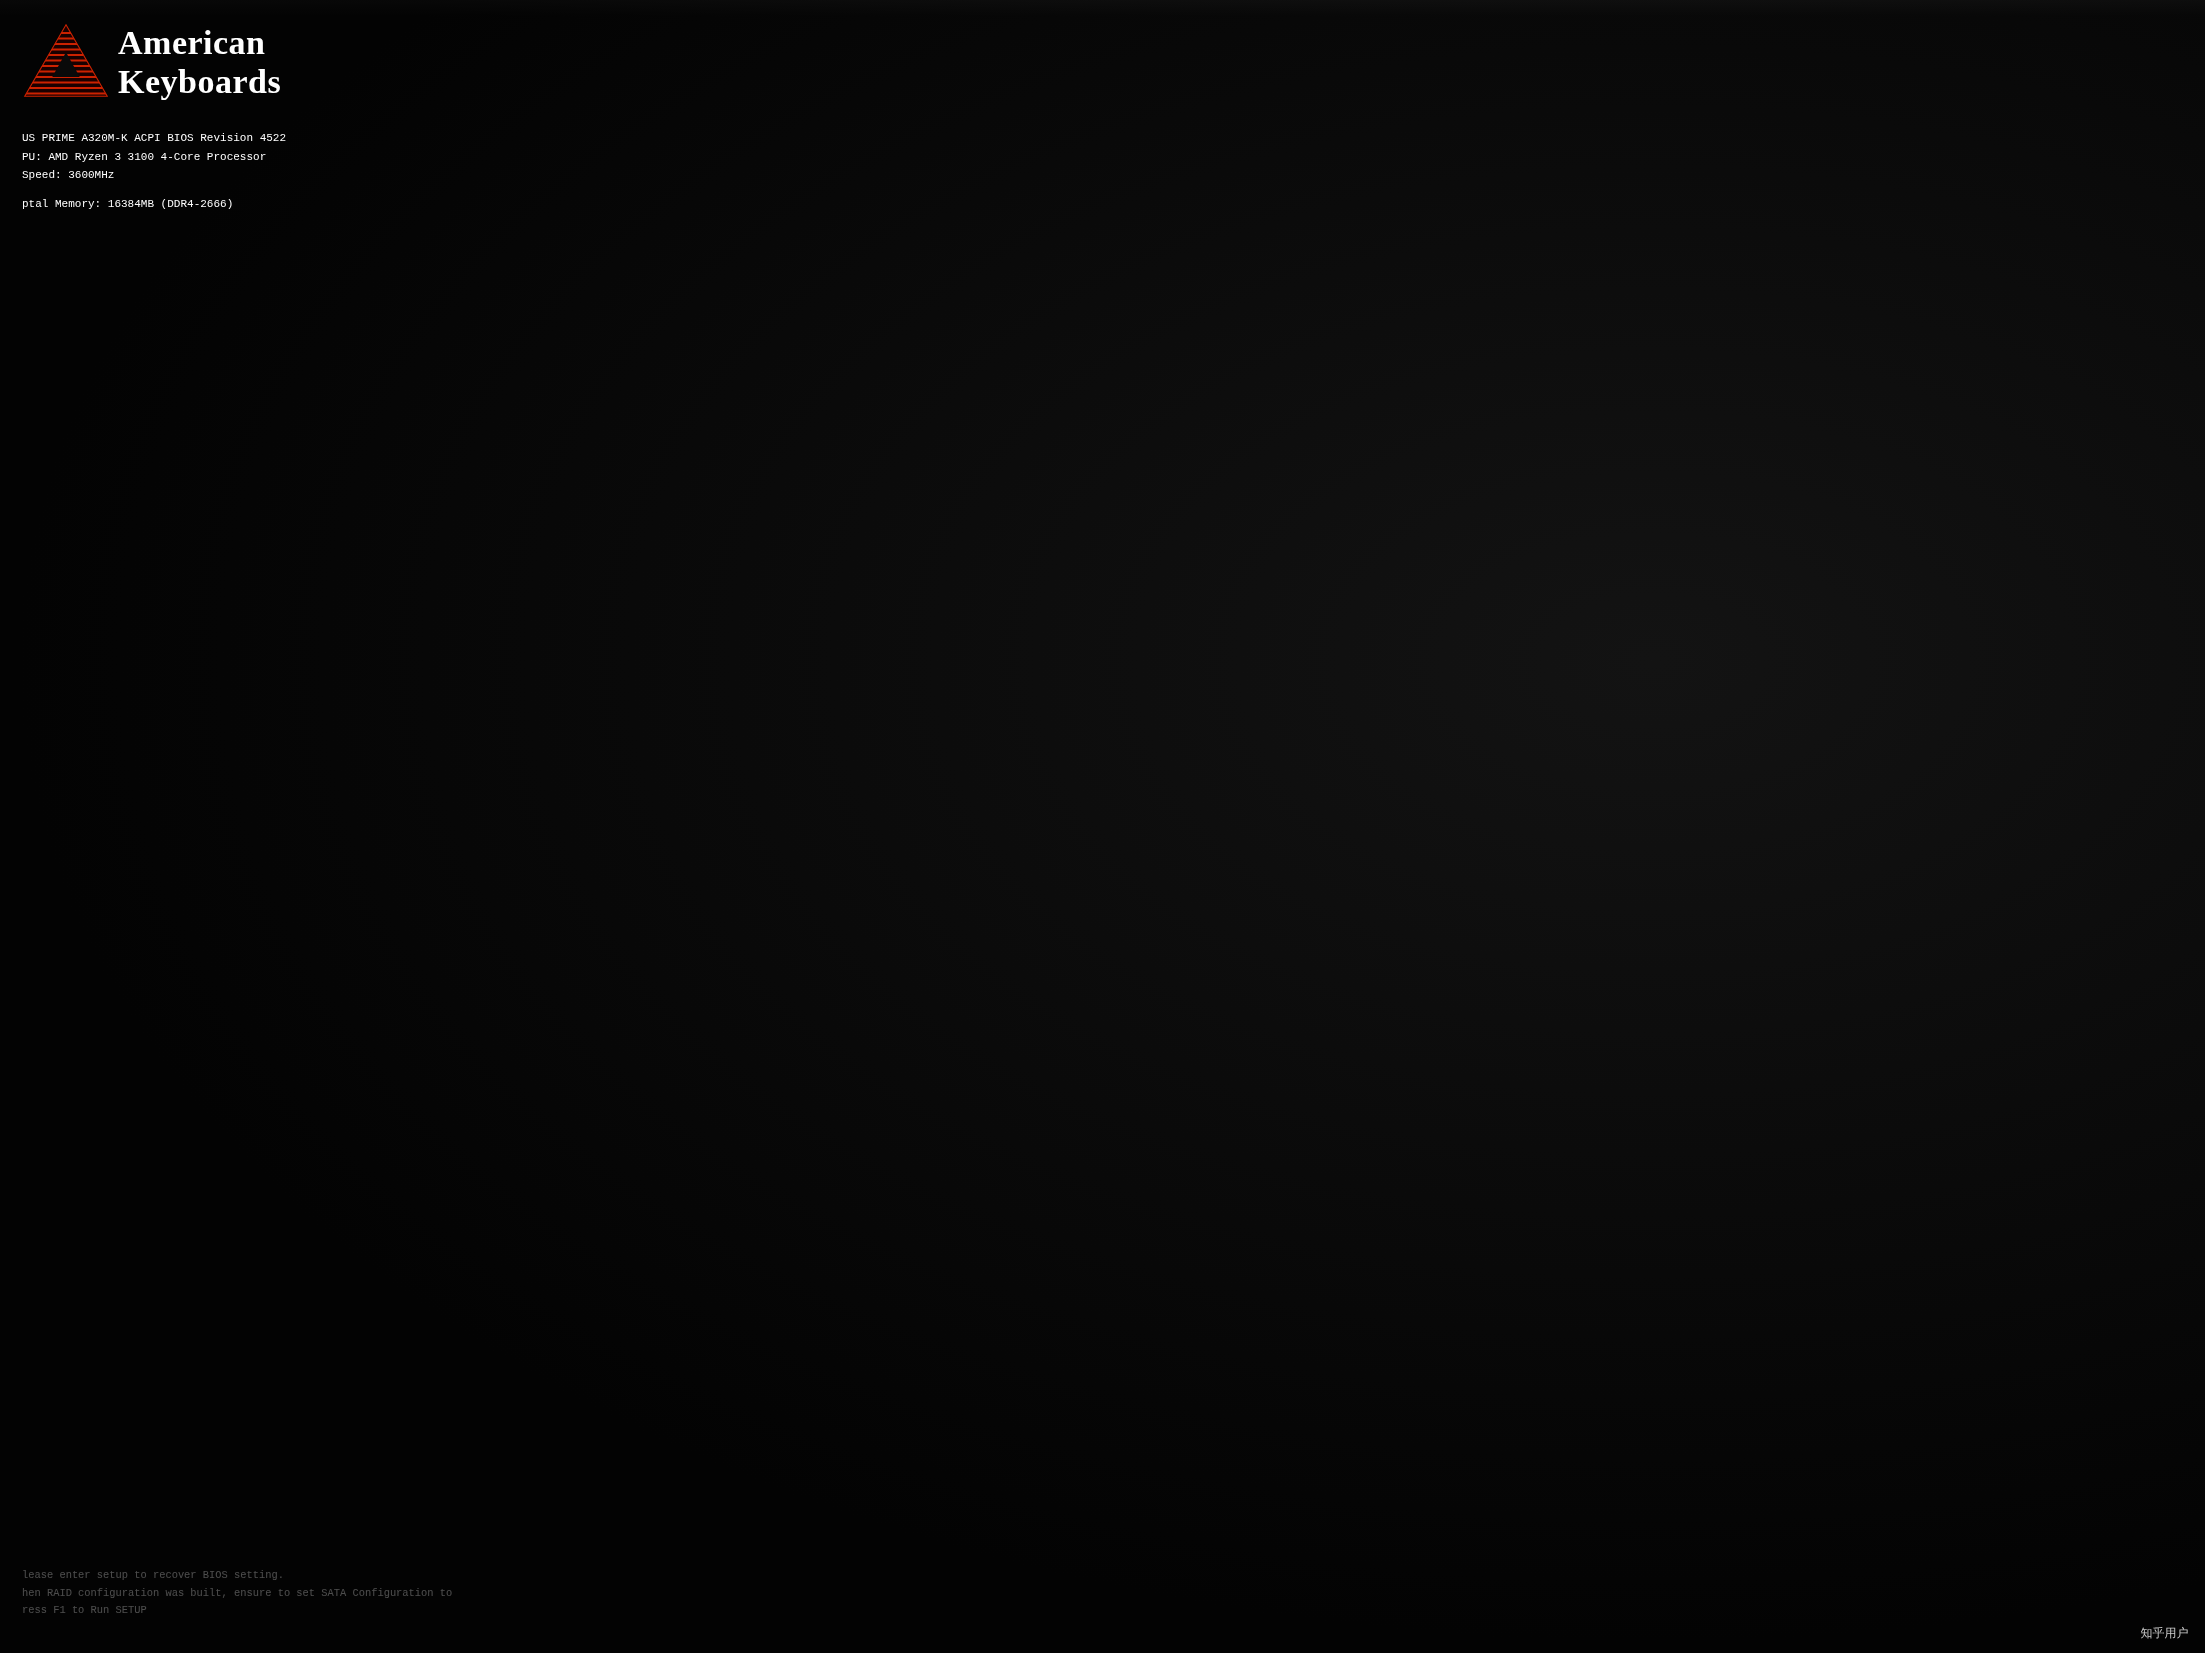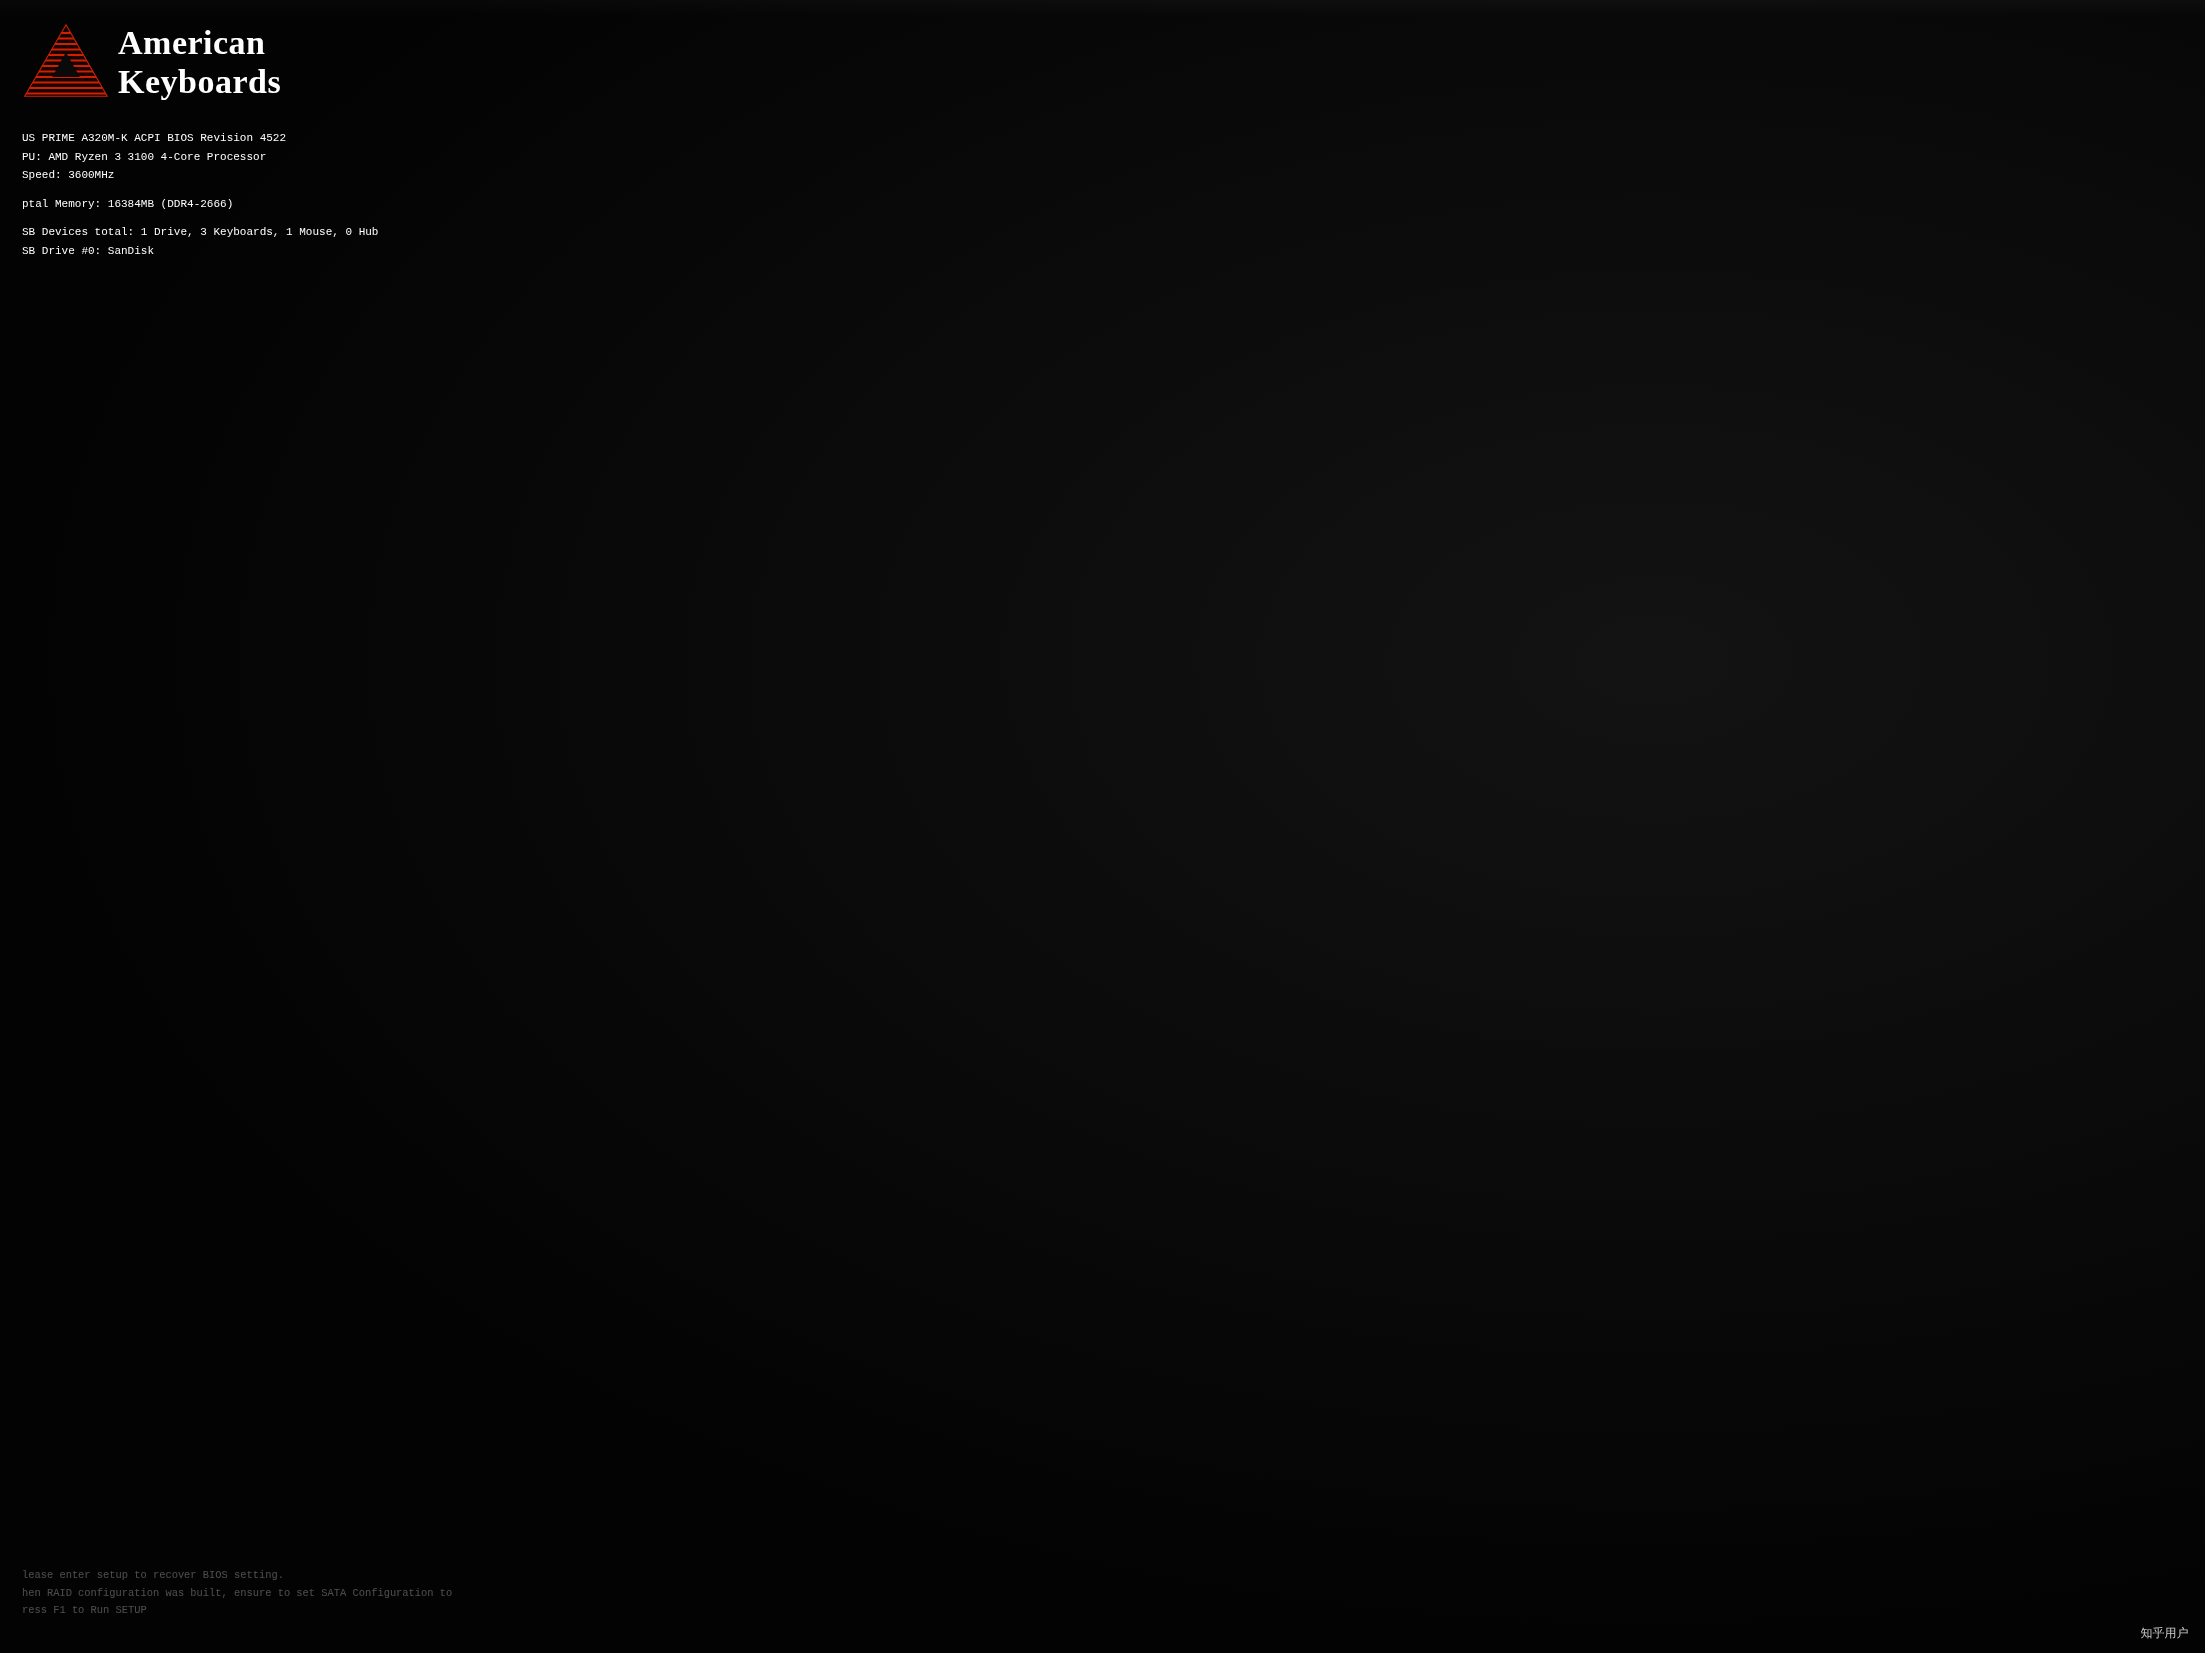--- a/index.html
+++ b/index.html
@@ -172,24 +172,20 @@
       <div class="section">
         <span class="line">US PRIME A320M-K ACPI BIOS Revision 4522</span>
         <span class="line">PU: AMD Ryzen 3 3100 4-Core Processor</span>
         <span class="line">Speed: 3600MHz</span>
       </div>
 
       <div class="section">
         <span class="line">ptal Memory: 16384MB (DDR4-2666)</span>
       </div>
 
-      <div class="section">
-        <span class="line">SB Devices total: 1 Drive, 3 Keyboards, 1 Mouse, 0 Hub</span>
-        <span class="line">SB Drive #0: SanDisk</span>
-      </div>
 
     </div>
   </div>
 
   <div class="bottom-messages">
     <div>lease enter setup to recover BIOS setting.</div>
     <div>hen RAID configuration was built, ensure to set SATA Configuration to</div>
     <div>ress F1 to Run SETUP</div>
   </div>
 

